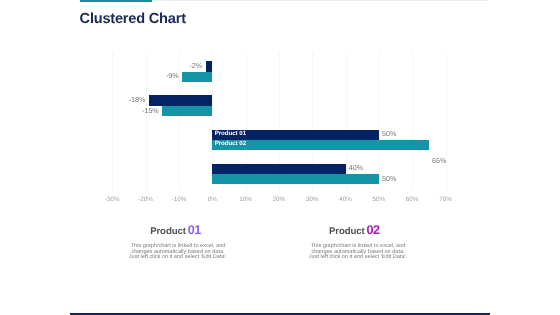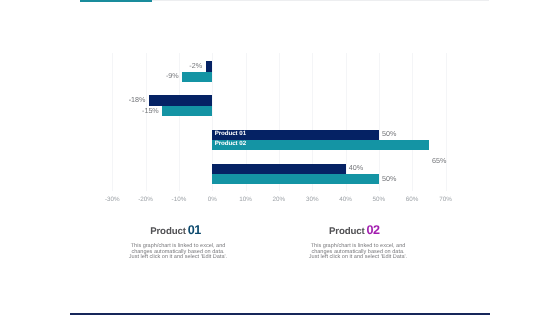--- a/index.html
+++ b/index.html
@@ -23,20 +23,21 @@
   .prodhead{position:absolute;font-size:9.7px;font-weight:bold;color:#525255;white-space:nowrap;letter-spacing:-0.15px;}
   .prodhead b{font-size:12.6px;font-weight:bold;letter-spacing:-0.45px;margin-left:-0.6px;}
   .para{position:absolute;font-size:5.55px;color:#7c7c7f;line-height:5.4px;text-align:center;white-space:nowrap;}
 </style>
 </head>
 <body>
 
 <div class="slide">
   <div class="topline" style="background: rgb(237, 238, 240);"></div>
   <div class="topaccent" style="background: rgb(25, 140, 156);"></div>
+  <div class="title" style="color: rgb(27, 42, 85);">Clustered Chart</div>
 
   <div class="chart" id="chart">
       <div class="grid" style="left: 112.3px; background: rgb(244, 245, 247);"></div>
       <div class="xlab" style="left: 112.3px;">-30%</div>
       <div class="grid" style="left: 145.62px; background: rgb(244, 245, 247);"></div>
       <div class="xlab" style="left: 145.62px;">-20%</div>
       <div class="grid" style="left: 178.94px; background: rgb(244, 245, 247);"></div>
       <div class="xlab" style="left: 178.94px;">-10%</div>
       <div class="grid" style="left: 212.26px; background: rgb(244, 245, 247);"></div>
       <div class="xlab" style="left: 212.26px;">0%</div>
@@ -67,21 +68,21 @@
       <div class="bar" style="left: 212.26px; top: 139.9px; width: 216.58px; background: rgb(20, 148, 164);"></div>
       <div class="vlab" style="top: 157px; left: 432.04px;">65%</div>
       <div class="bar" style="left: 212.26px; top: 163.6px; width: 133.28px; background: rgb(5, 34, 100);"></div>
       <div class="vlab" style="top: 164.3px; left: 348.74px;">40%</div>
       <div class="bar" style="left: 212.26px; top: 174px; width: 166.6px; background: rgb(20, 148, 164);"></div>
       <div class="vlab" style="top: 174.7px; left: 382.06px;">50%</div>
       <div class="inlab" style="left: 214.66px; top: 130.8px;">Product 01</div>
       <div class="inlab" style="left: 214.66px; top: 141.2px;">Product 02</div>
     </div>
 
-  <div class="prodhead" id="ph0" style="left:150.2px;top:223.3px;"><span>Product </span><b style="color: #0c4a6e;">01</b></div>
+  <div class="prodhead" id="ph0" style="left:150.2px;top:223.3px;"><span>Product </span><b style="color: #8b5cf6;">01</b></div>
   <div class="prodhead" id="ph1" style="left:329.0px;top:223.3px;"><span>Product </span><b style="color: #a21caf;">02</b></div>
   <div class="para" id="pa0" style="left:128px;top:244.1px;width:100px;">
       <div>This graph/chart is linked to excel, and</div>
       <div>changes automatically based on data.</div>
       <div>Just left click on it and select 'Edit Data'.</div>
     </div>
   <div class="para" id="pa1" style="left:308px;top:244.1px;width:100px;">
       <div>This graph/chart is linked to excel, and</div>
       <div>changes automatically based on data.</div>
       <div>Just left click on it and select 'Edit Data'.</div>

